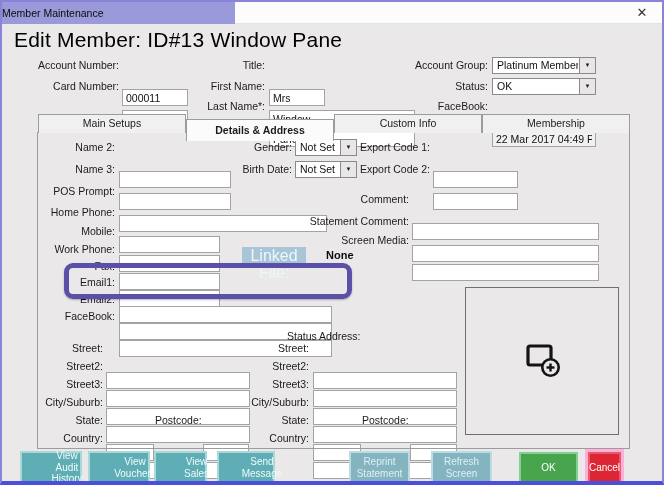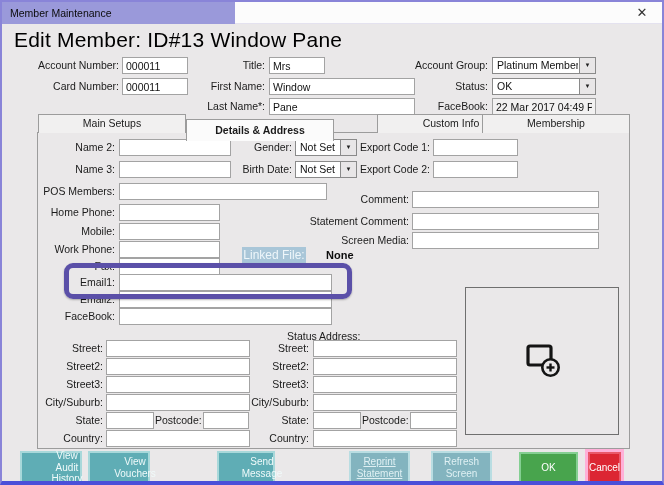--- a/index.html
+++ b/index.html
@@ -16,38 +16,38 @@
     border-bottom:4px solid #4b4fd9;
     overflow:hidden;
   }
   .titlebar {
     position:absolute; left:0; top:0; right:0; height:22px;
     background:#fcfcfc; border-bottom:1px solid #e4e2ef;
   }
   .title-tab {
     position:absolute; left:0; top:0; width:233px; height:22px;
     background:#9a99da; color:#0b0b0b;
-    font-size:10.5px; line-height:22px; padding-left:8px;
+    font-size:10.5px; line-height:22px; padding-left:0;
   }
   .close-btn {
     position:absolute; right:12px; top:3px; width:16px; height:16px;
     font-size:13px; line-height:16px; text-align:center; color:#333; cursor:default;
   }
   .heading {
     position:absolute; left:12px; top:26px;
     font-size:21px; color:#000; letter-spacing:0.2px;
   }
   .lbl {
     position:absolute; font-size:10.5px; color:#1b1b1b;
     text-align:right; height:17px; line-height:17px; white-space:nowrap;
   }
   .lbl.left-align { text-align:left; }
   .tb {
     position:absolute; height:17px; border:1px solid #a3a3a3; background:#fff;
-    font-family:inherit; font-size:10.5px; color:#111; padding:0 3px; outline:none;
+    font-family:inherit; font-size:10.5px; color:#111; padding:0 3px; outline:none;margin-top:32px;
   }
   .tb.readonly { background:#f2f1f1; }
   .combo {
     position:absolute; height:17px; border:1px solid #8a8a8a; background:#fff;
   }
   .combo .val {
     position:absolute; left:4px; top:0; right:17px; line-height:15px;
     font-size:10.5px; color:#111; white-space:nowrap; overflow:hidden;
   }
   .combo .arrow {
@@ -63,21 +63,21 @@
   .tab.active {
     top:109px; height:22px; background:#fbfbfb; font-weight:bold;
     line-height:21px; z-index:4;
   }
   .groupbox {
     position:absolute; left:35px; top:130px; width:593px; height:317px;
     border:1px solid #9c9c9c; z-index:1;
   }
   .chip {
     position:absolute; left:240px; top:245px; width:64px; height:17px;
-    background:#a9c6d8; color:#eef6fa; font-size:12px; line-height:17px;
+    background:#a9c6d8; color:#eef6fa; font-size:16px; line-height:17px;
     text-align:center;
   }
   .chip-value {
     position:absolute; left:324px; top:245px; font-size:11px; font-weight:bold;
     color:#0d0d0d; line-height:17px;
   }
   .highlight {
     position:absolute; left:62px; top:261px; width:288px; height:36px;
     border:5px solid #5b50a8; border-radius:9px; z-index:6;
     box-shadow:0 1px 2px rgba(0,0,0,.28); pointer-events:none;
@@ -131,30 +131,30 @@
   <div class="lbl" style="left:378px;top:76px;width:108px;">Status:</div>
   <div class="combo" style="left:490px;top:76px;width:104px;">
     <span class="val">OK</span>
     <span class="arrow">▼</span>
   </div>
   <div class="lbl" style="left:378px;top:96px;width:108px;">FaceBook:</div>
   <input class="tb readonly" style="left: 490px; top: 96px; width: 104px;" value="22 Mar 2017 04:49 PM">
 
   <div class="tab" style="left:36px;">Main Setups</div>
   <div class="tab active" style="left:184px;margin-top:8px;">Details &amp; Address</div>
-  <div class="tab" style="left:332px;margin-left:43px;">Custom Info</div>
+  <div class="tab" style="left:332px;">Custom Info</div>
   <div class="tab" style="left:480px;">Membership</div>
 
   <div class="groupbox"></div>
 
   <div class="lbl" style="left:28px;top:137px;width:85px;">Name 2:</div>
   <input class="tb" style="left: 117px; top: 137px; width: 112px;" value="">
   <div class="lbl" style="left:28px;top:159px;width:85px;">Name 3:</div>
   <input class="tb" style="left: 117px; top: 159px; width: 112px;" value="">
-  <div class="lbl" style="left:28px;top:181px;width:85px;">POS Members:</div>
+  <div class="lbl" style="left:28px;top:181px;width:85px;">POS Prompt:</div>
   <input class="tb" style="left: 117px; top: 181px; width: 208px;" value="">
   <div class="lbl" style="left:28px;top:202px;width:85px;">Home Phone:</div>
   <input class="tb" style="left: 117px; top: 202px; width: 101px;" value="">
   <div class="lbl" style="left:28px;top:221px;width:85px;">Mobile:</div>
   <input class="tb" style="left: 117px; top: 221px; width: 101px;" value="">
   <div class="lbl" style="left:28px;top:239px;width:85px;">Work Phone:</div>
   <input class="tb" style="left: 117px; top: 239px; width: 101px;" value="">
   <div class="lbl" style="left:28px;top:256px;width:85px;">Fax:</div>
   <input class="tb" style="left: 117px; top: 256px; width: 101px;" value="">
   <div class="lbl" style="left:28px;top:272px;width:85px;">Email1:</div>
@@ -229,19 +229,20 @@
         <rect x="7" y="8" width="23" height="19" rx="2" fill="none" stroke="#141414" stroke-width="3.2"></rect>
         <circle cx="29.5" cy="29.5" r="8.2" fill="#eae8e9" stroke="#141414" stroke-width="2.6"></circle>
         <line x1="29.5" y1="25.5" x2="29.5" y2="33.5" stroke="#141414" stroke-width="2.4"></line>
         <line x1="25.5" y1="29.5" x2="33.5" y2="29.5" stroke="#141414" stroke-width="2.4"></line>
       </svg>
     </span>
   </div>
 
   <button class="btn teal" style="left:18px;width:62px;">View Audit History</button>
   <button class="btn teal" style="left:86px;width:62px;">View Vouchers</button>
+  <button class="btn teal" style="left:152px;width:53px;">View Sales</button>
   <button class="btn teal" style="left:215px;width:58px;">Send Message</button>
-  <button class="btn teal2" style="left:347px;width:61px;text-decoration:underline;">Reprint Statement</button>
+  <button class="btn teal2" style="left:347px;width:61px;">Reprint Statement</button>
   <button class="btn teal2" style="left:429px;width:61px;">Refresh Screen</button>
   <button class="btn green" style="left:517px;width:59px;">OK</button>
   <button class="btn red" style="left:586px;width:33px;">Cancel</button>
 
 </div>
 
 </body></html>

